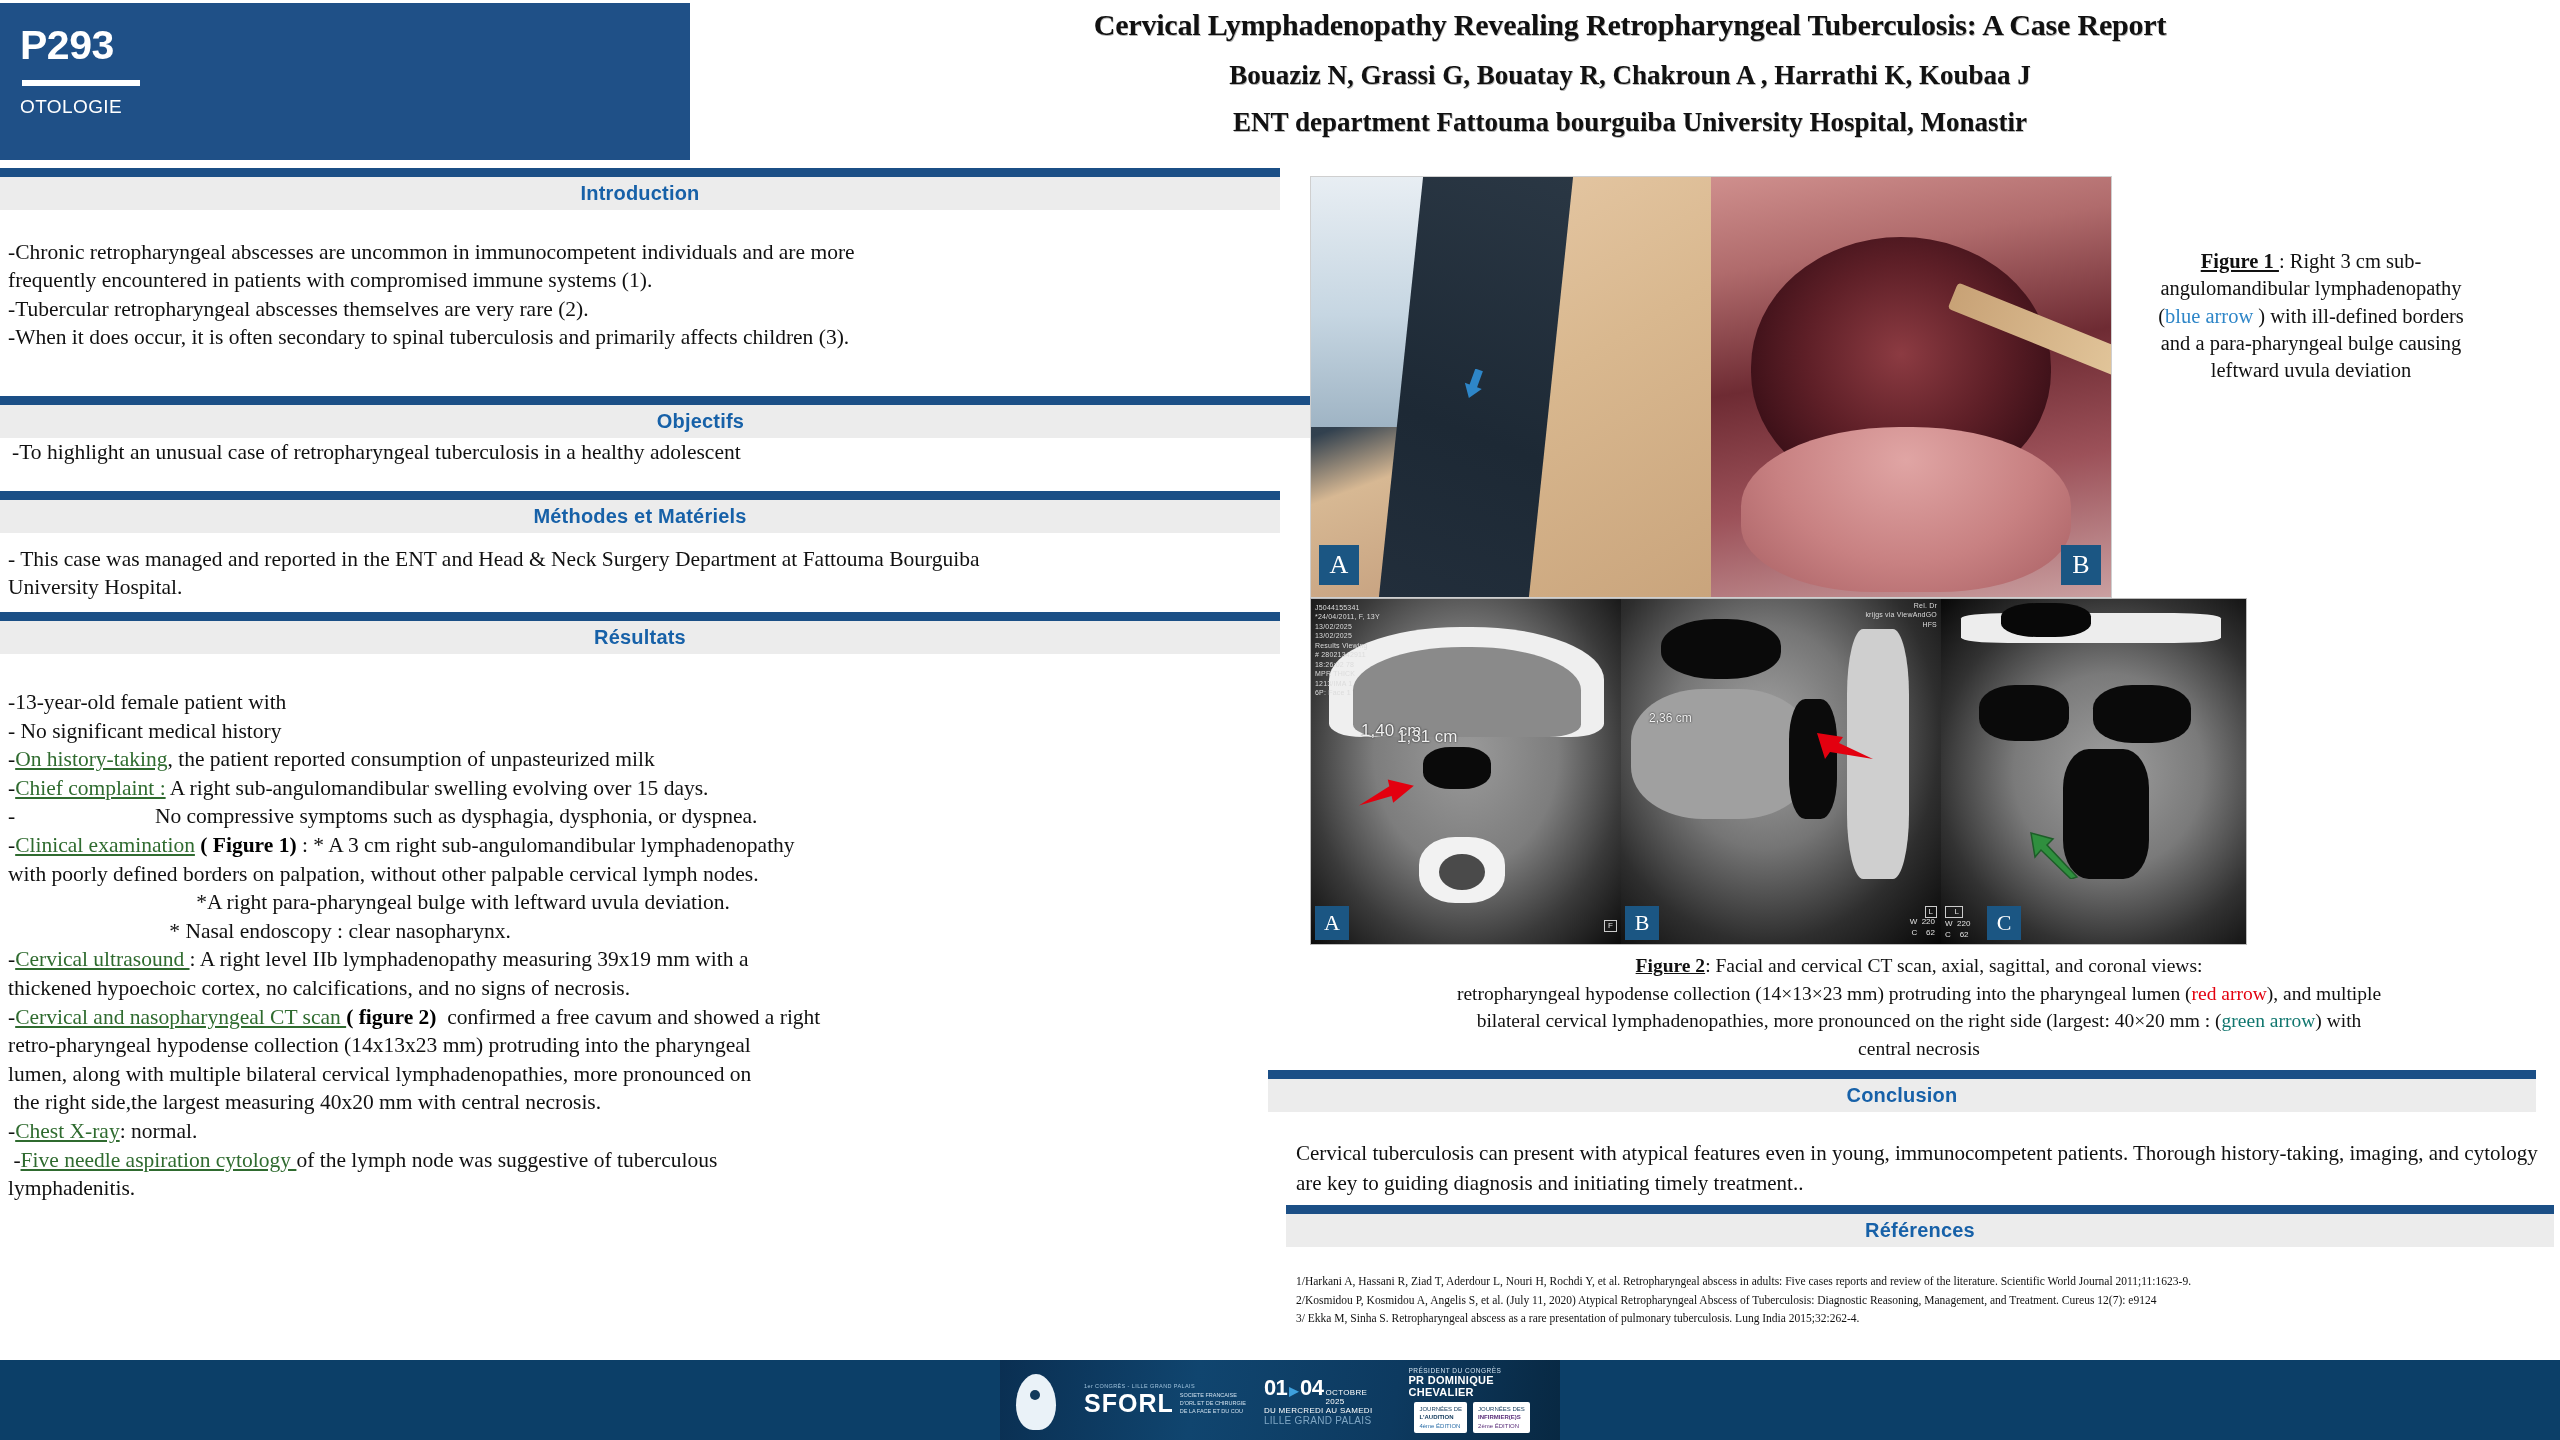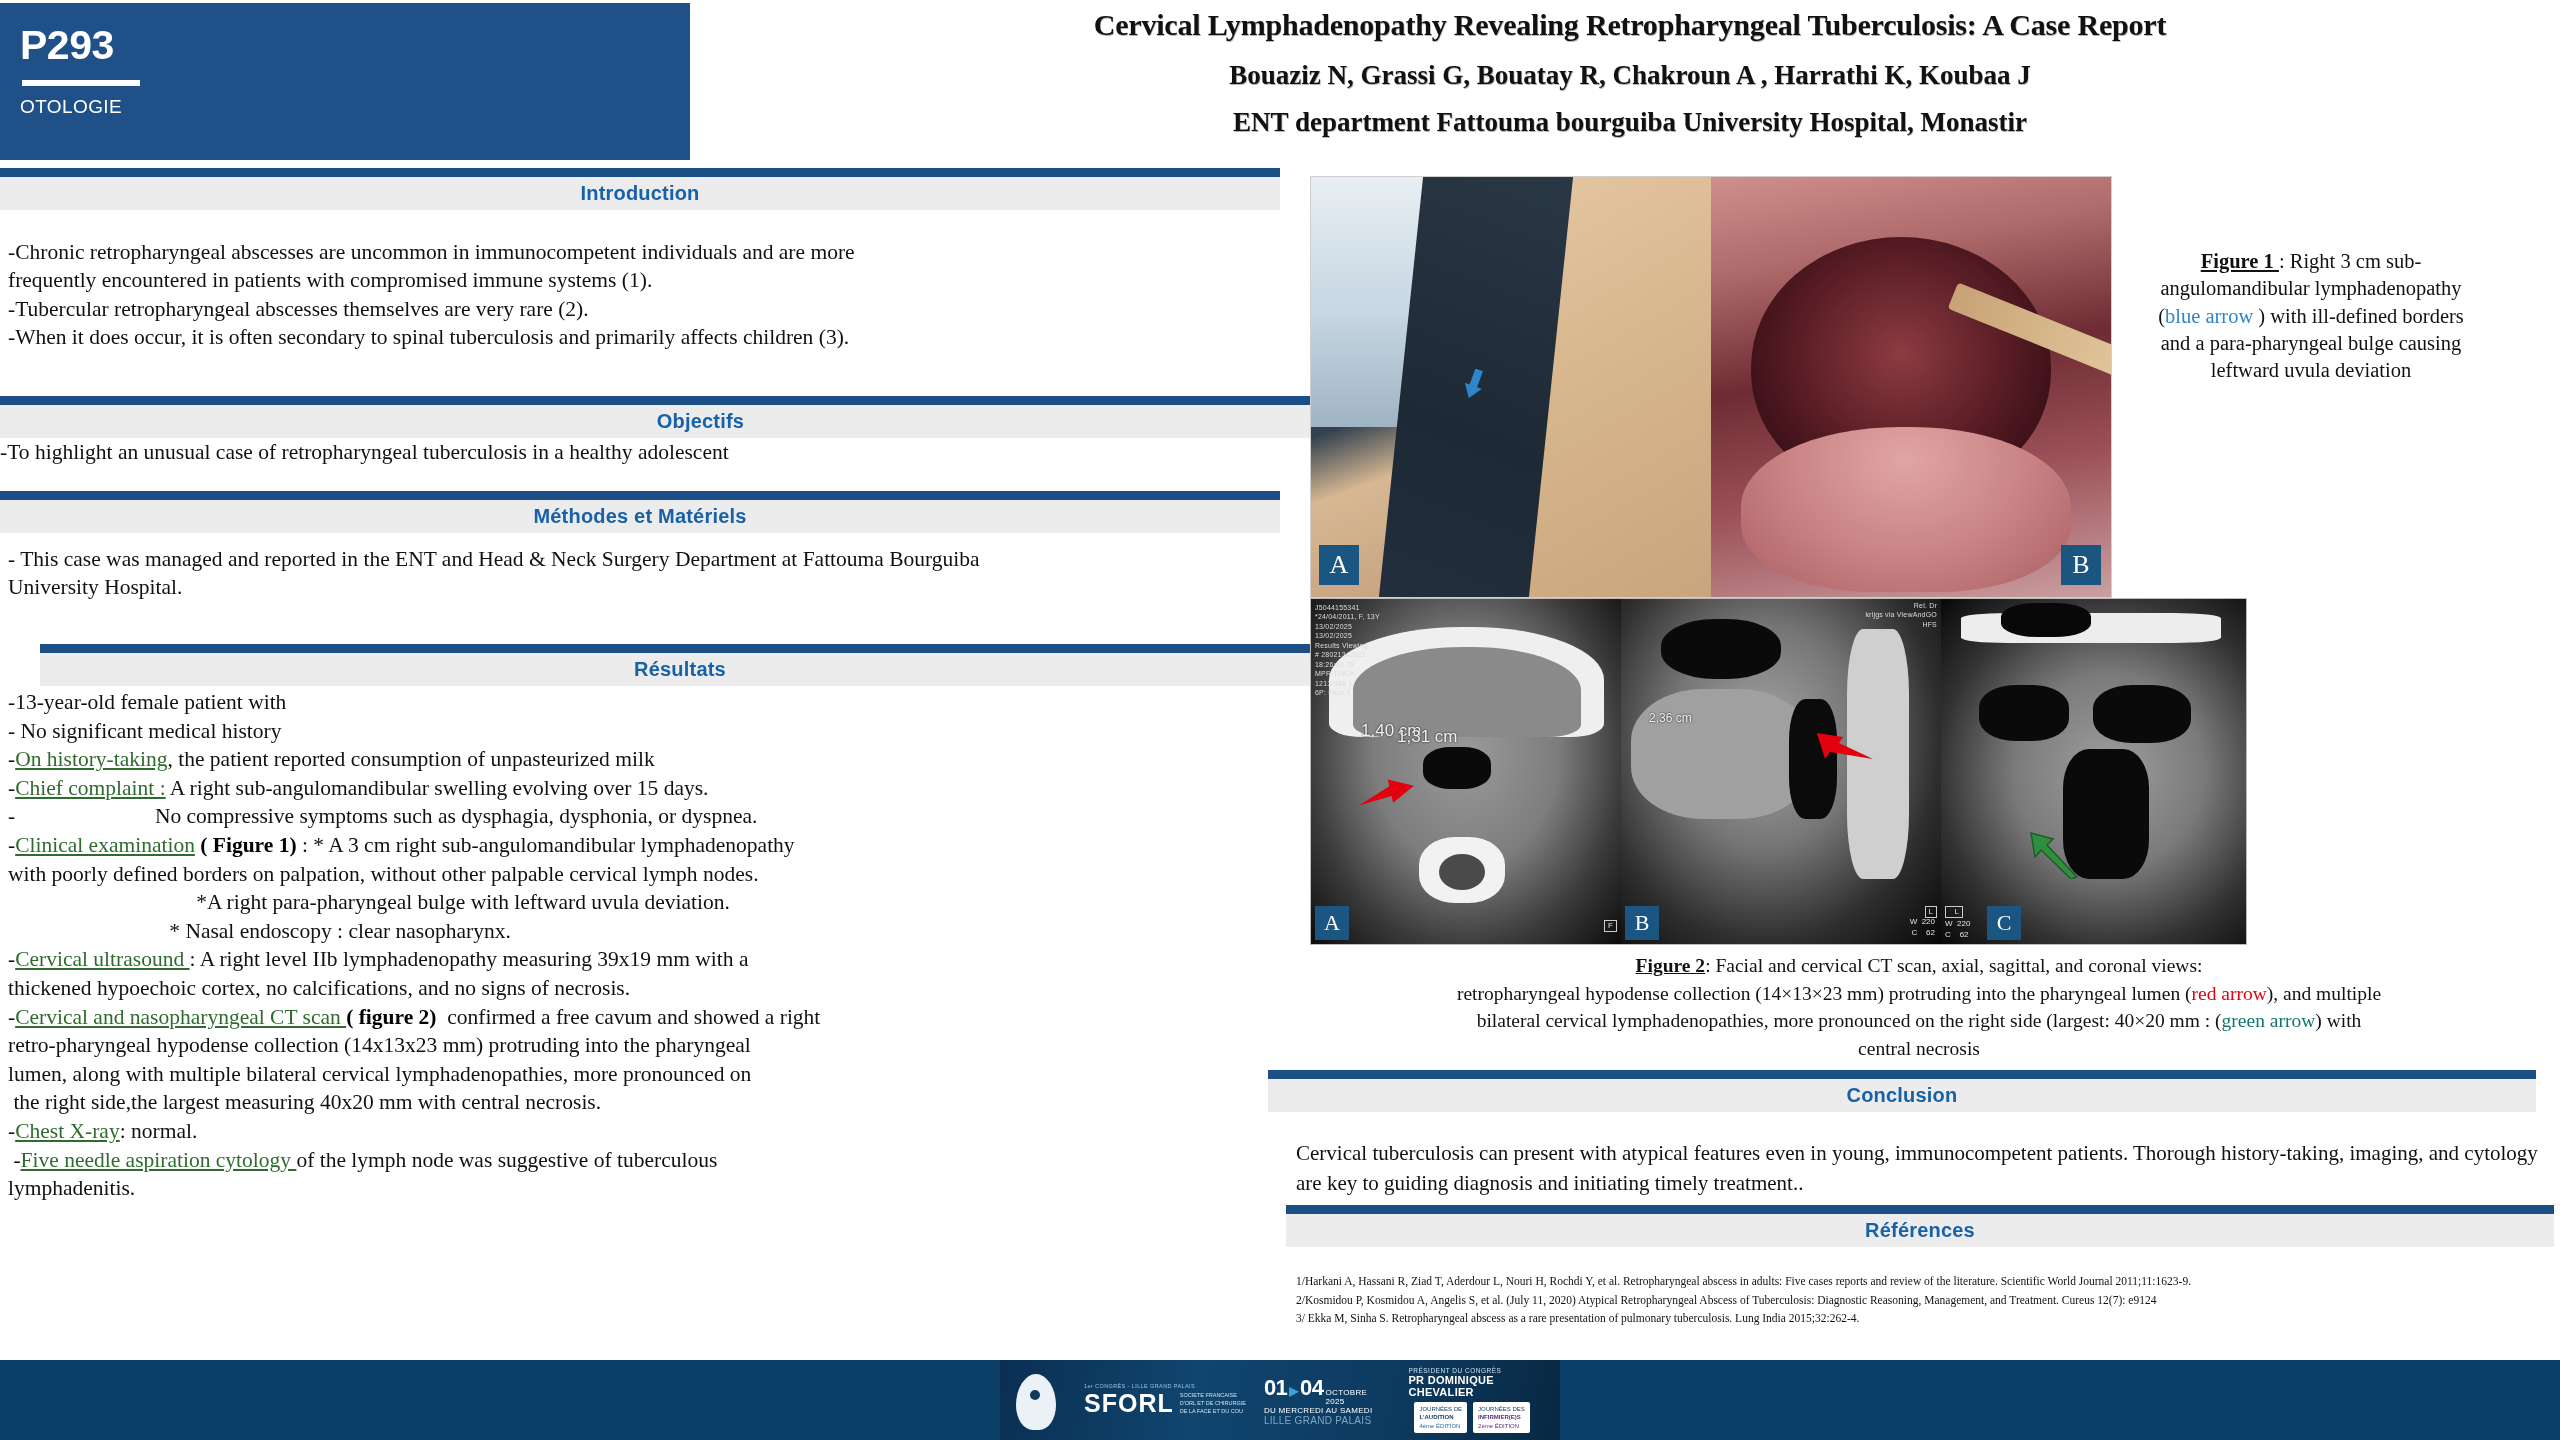--- a/index.html
+++ b/index.html
@@ -266,32 +266,32 @@
 frequently encountered in patients with compromised immune systems (1).
 -Tubercular retropharyngeal abscesses themselves are very rare (2).
 -When it does occur, it is often secondary to spinal tuberculosis and primarily affects children (3).</div>
 
 <div class="section-head" style="left:0px; top:396px; width:1401px;">
   <div class="sh-bar"></div>
   <div class="sh-band">
     <span class="sh-label">Objectifs</span>
   </div>
 </div>
-<div class="body-text" style="left:0; top:438px; width:1265px;">-To highlight an unusual case of retropharyngeal tuberculosis in a healthy adolescent</div>
+<div class="body-text" style="left:12px; top:438px; width:1265px;">-To highlight an unusual case of retropharyngeal tuberculosis in a healthy adolescent</div>
 
 <div class="section-head" style="left:0px; top:491px; width:1280px;">
   <div class="sh-bar"></div>
   <div class="sh-band">
     <span class="sh-label">Méthodes et Matériels</span>
   </div>
 </div>
 <div class="body-text" style="left:8px; top:545px; width:1265px;">- This case was managed and reported in the ENT and Head &amp; Neck Surgery Department at Fattouma Bourguiba
 University Hospital.</div>
 
-<div class="section-head" style="left:0px; top:644px; width:1280px;padding-left:40px;">
+<div class="section-head" style="left:0px; top:612px; width:1280px;">
   <div class="sh-bar"></div>
   <div class="sh-band">
     <span class="sh-label">Résultats</span>
   </div>
 </div>
 <div id="resultats-body" style="position:absolute; left:8px; top:688px; width:1270px;">
     <div class="res-line" style="font-family: &quot;Liberation Serif&quot;, serif; font-size: 21.5px; color: rgb(17, 17, 17); line-height: 1.33; white-space: pre;"><span>-13-year-old female patient with</span></div>
     <div class="res-line" style="font-family: &quot;Liberation Serif&quot;, serif; font-size: 21.5px; color: rgb(17, 17, 17); line-height: 1.33; white-space: pre;"><span>- No significant medical history</span></div>
     <div class="res-line" style="font-family: &quot;Liberation Serif&quot;, serif; font-size: 21.5px; color: rgb(17, 17, 17); line-height: 1.33; white-space: pre;"><span>-</span><span class="u-green">On history-taking</span><span>, the patient reported consumption of unpasteurized milk</span></div>
     <div class="res-line" style="font-family: &quot;Liberation Serif&quot;, serif; font-size: 21.5px; color: rgb(17, 17, 17); line-height: 1.33; white-space: pre;"><span>-</span><span class="u-green">Chief complaint :</span><span> A right sub-angulomandibular swelling evolving over 15 days.</span></div>

